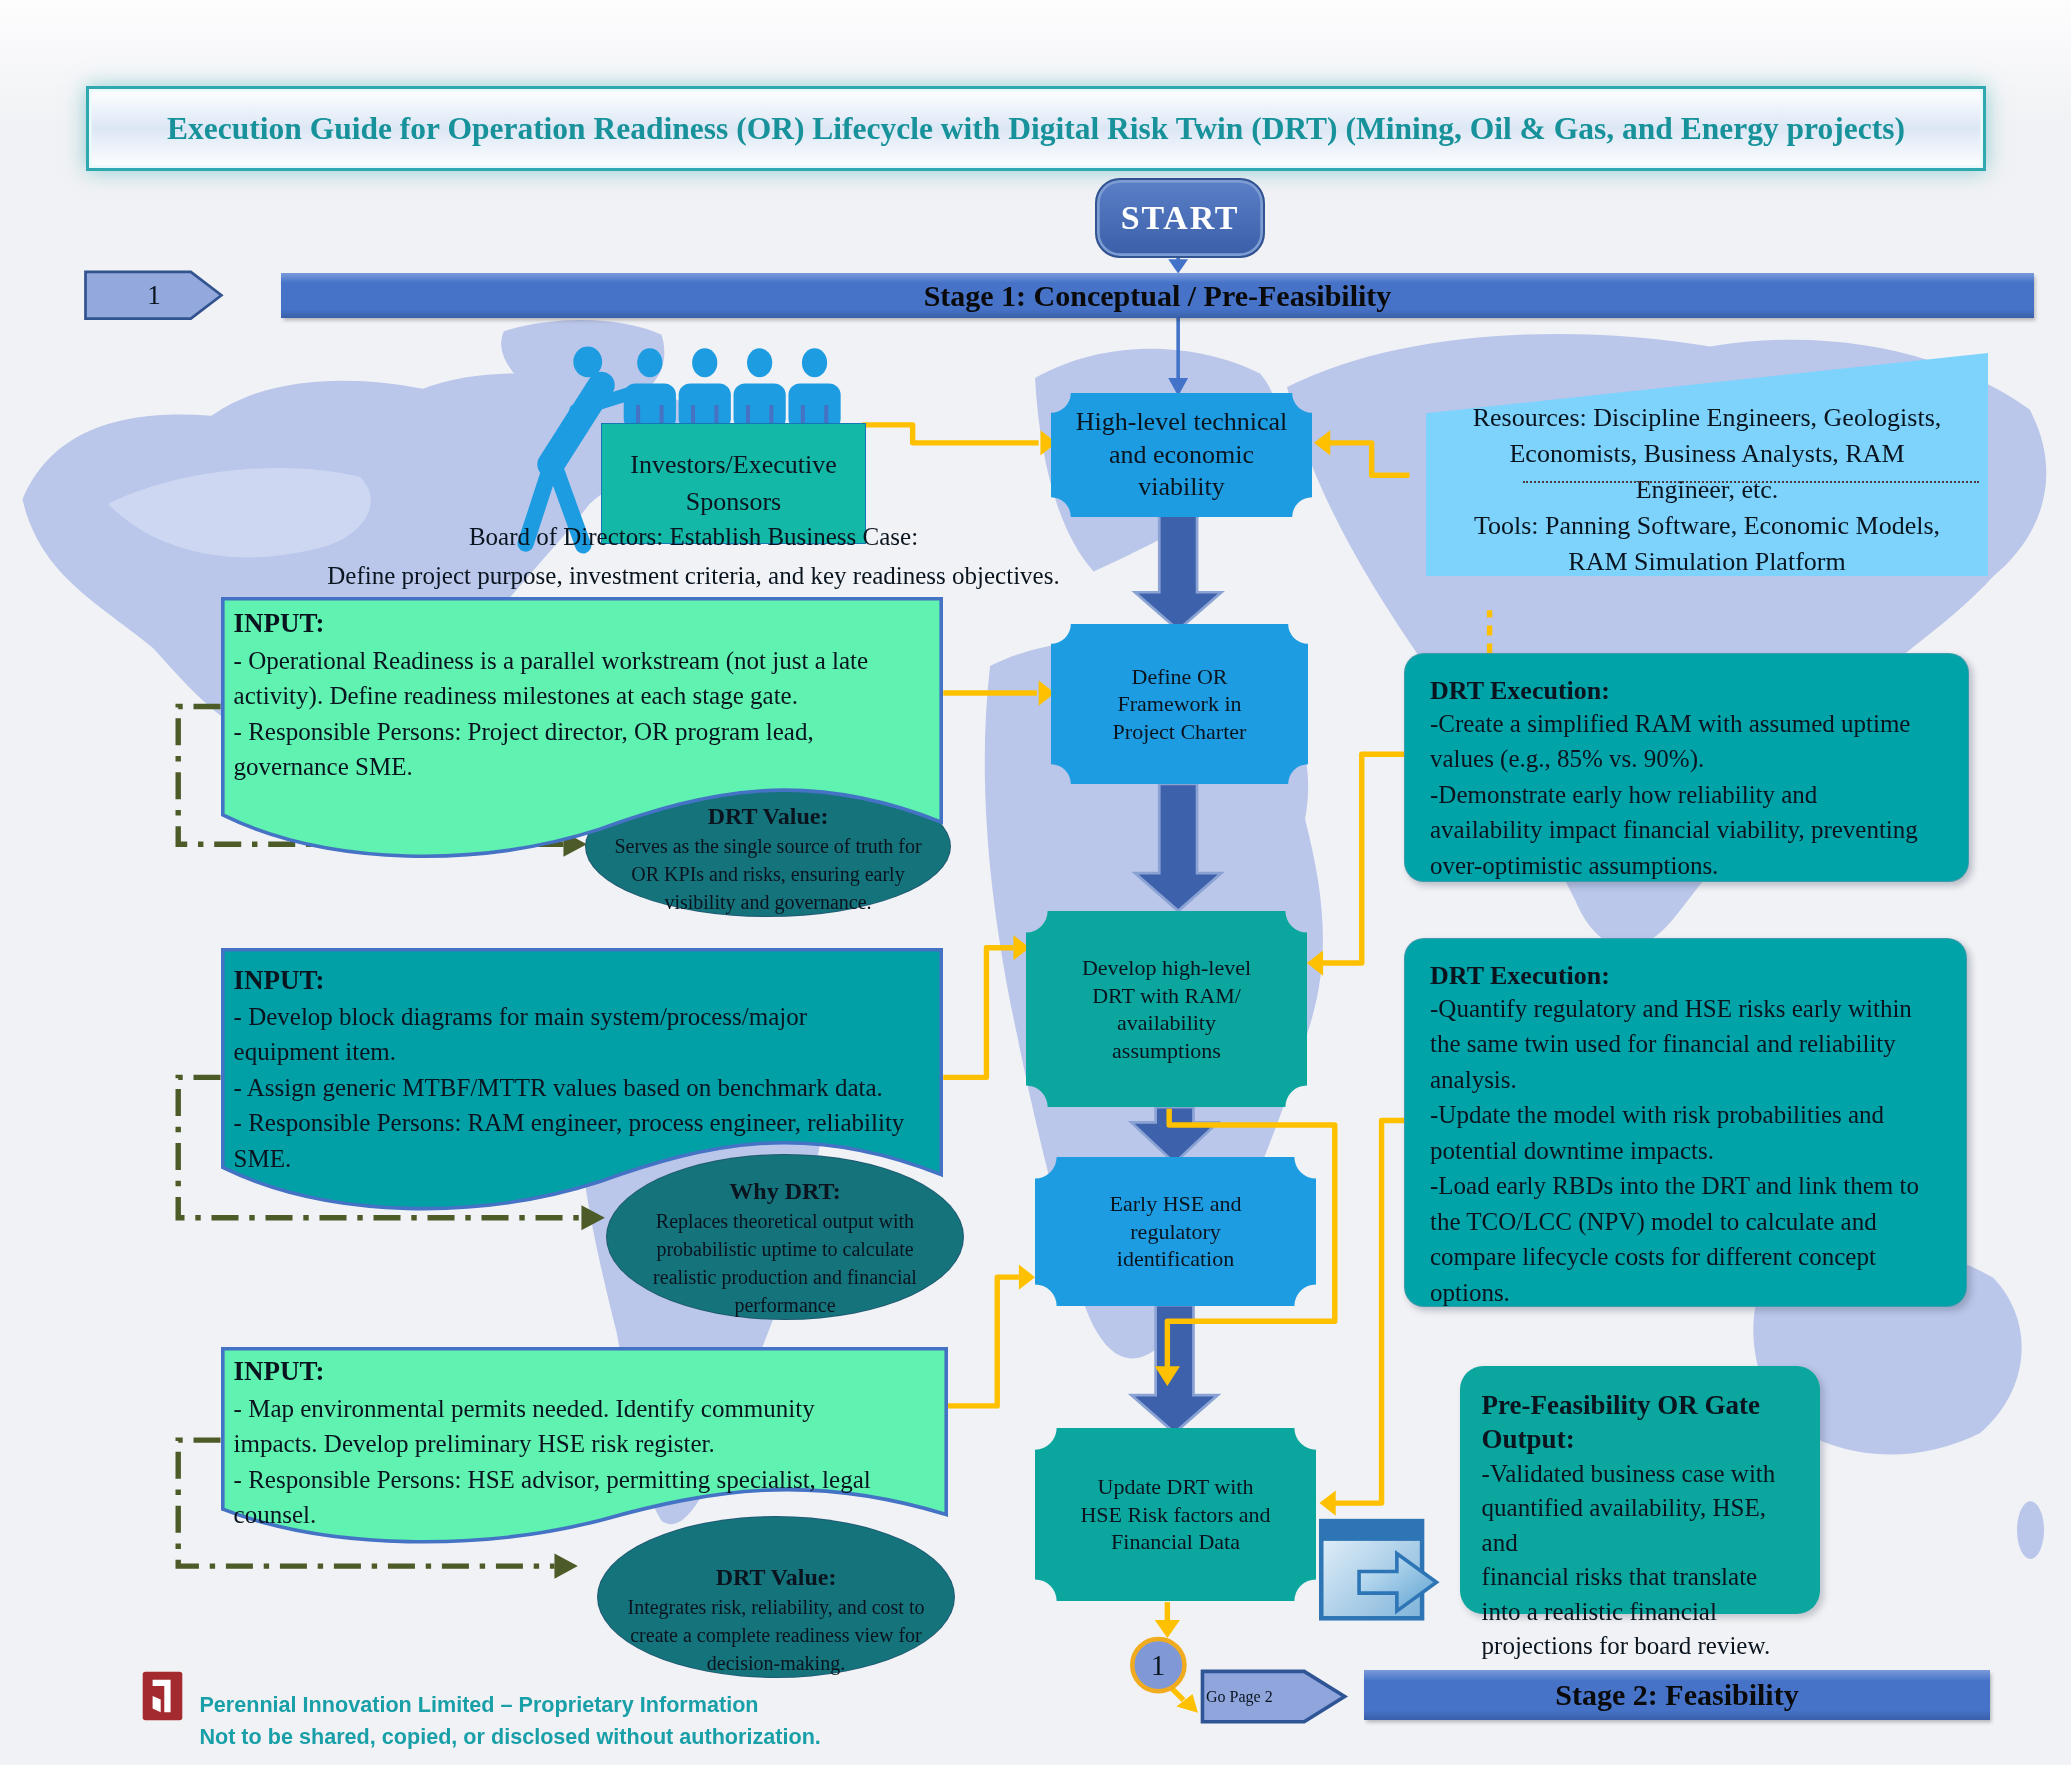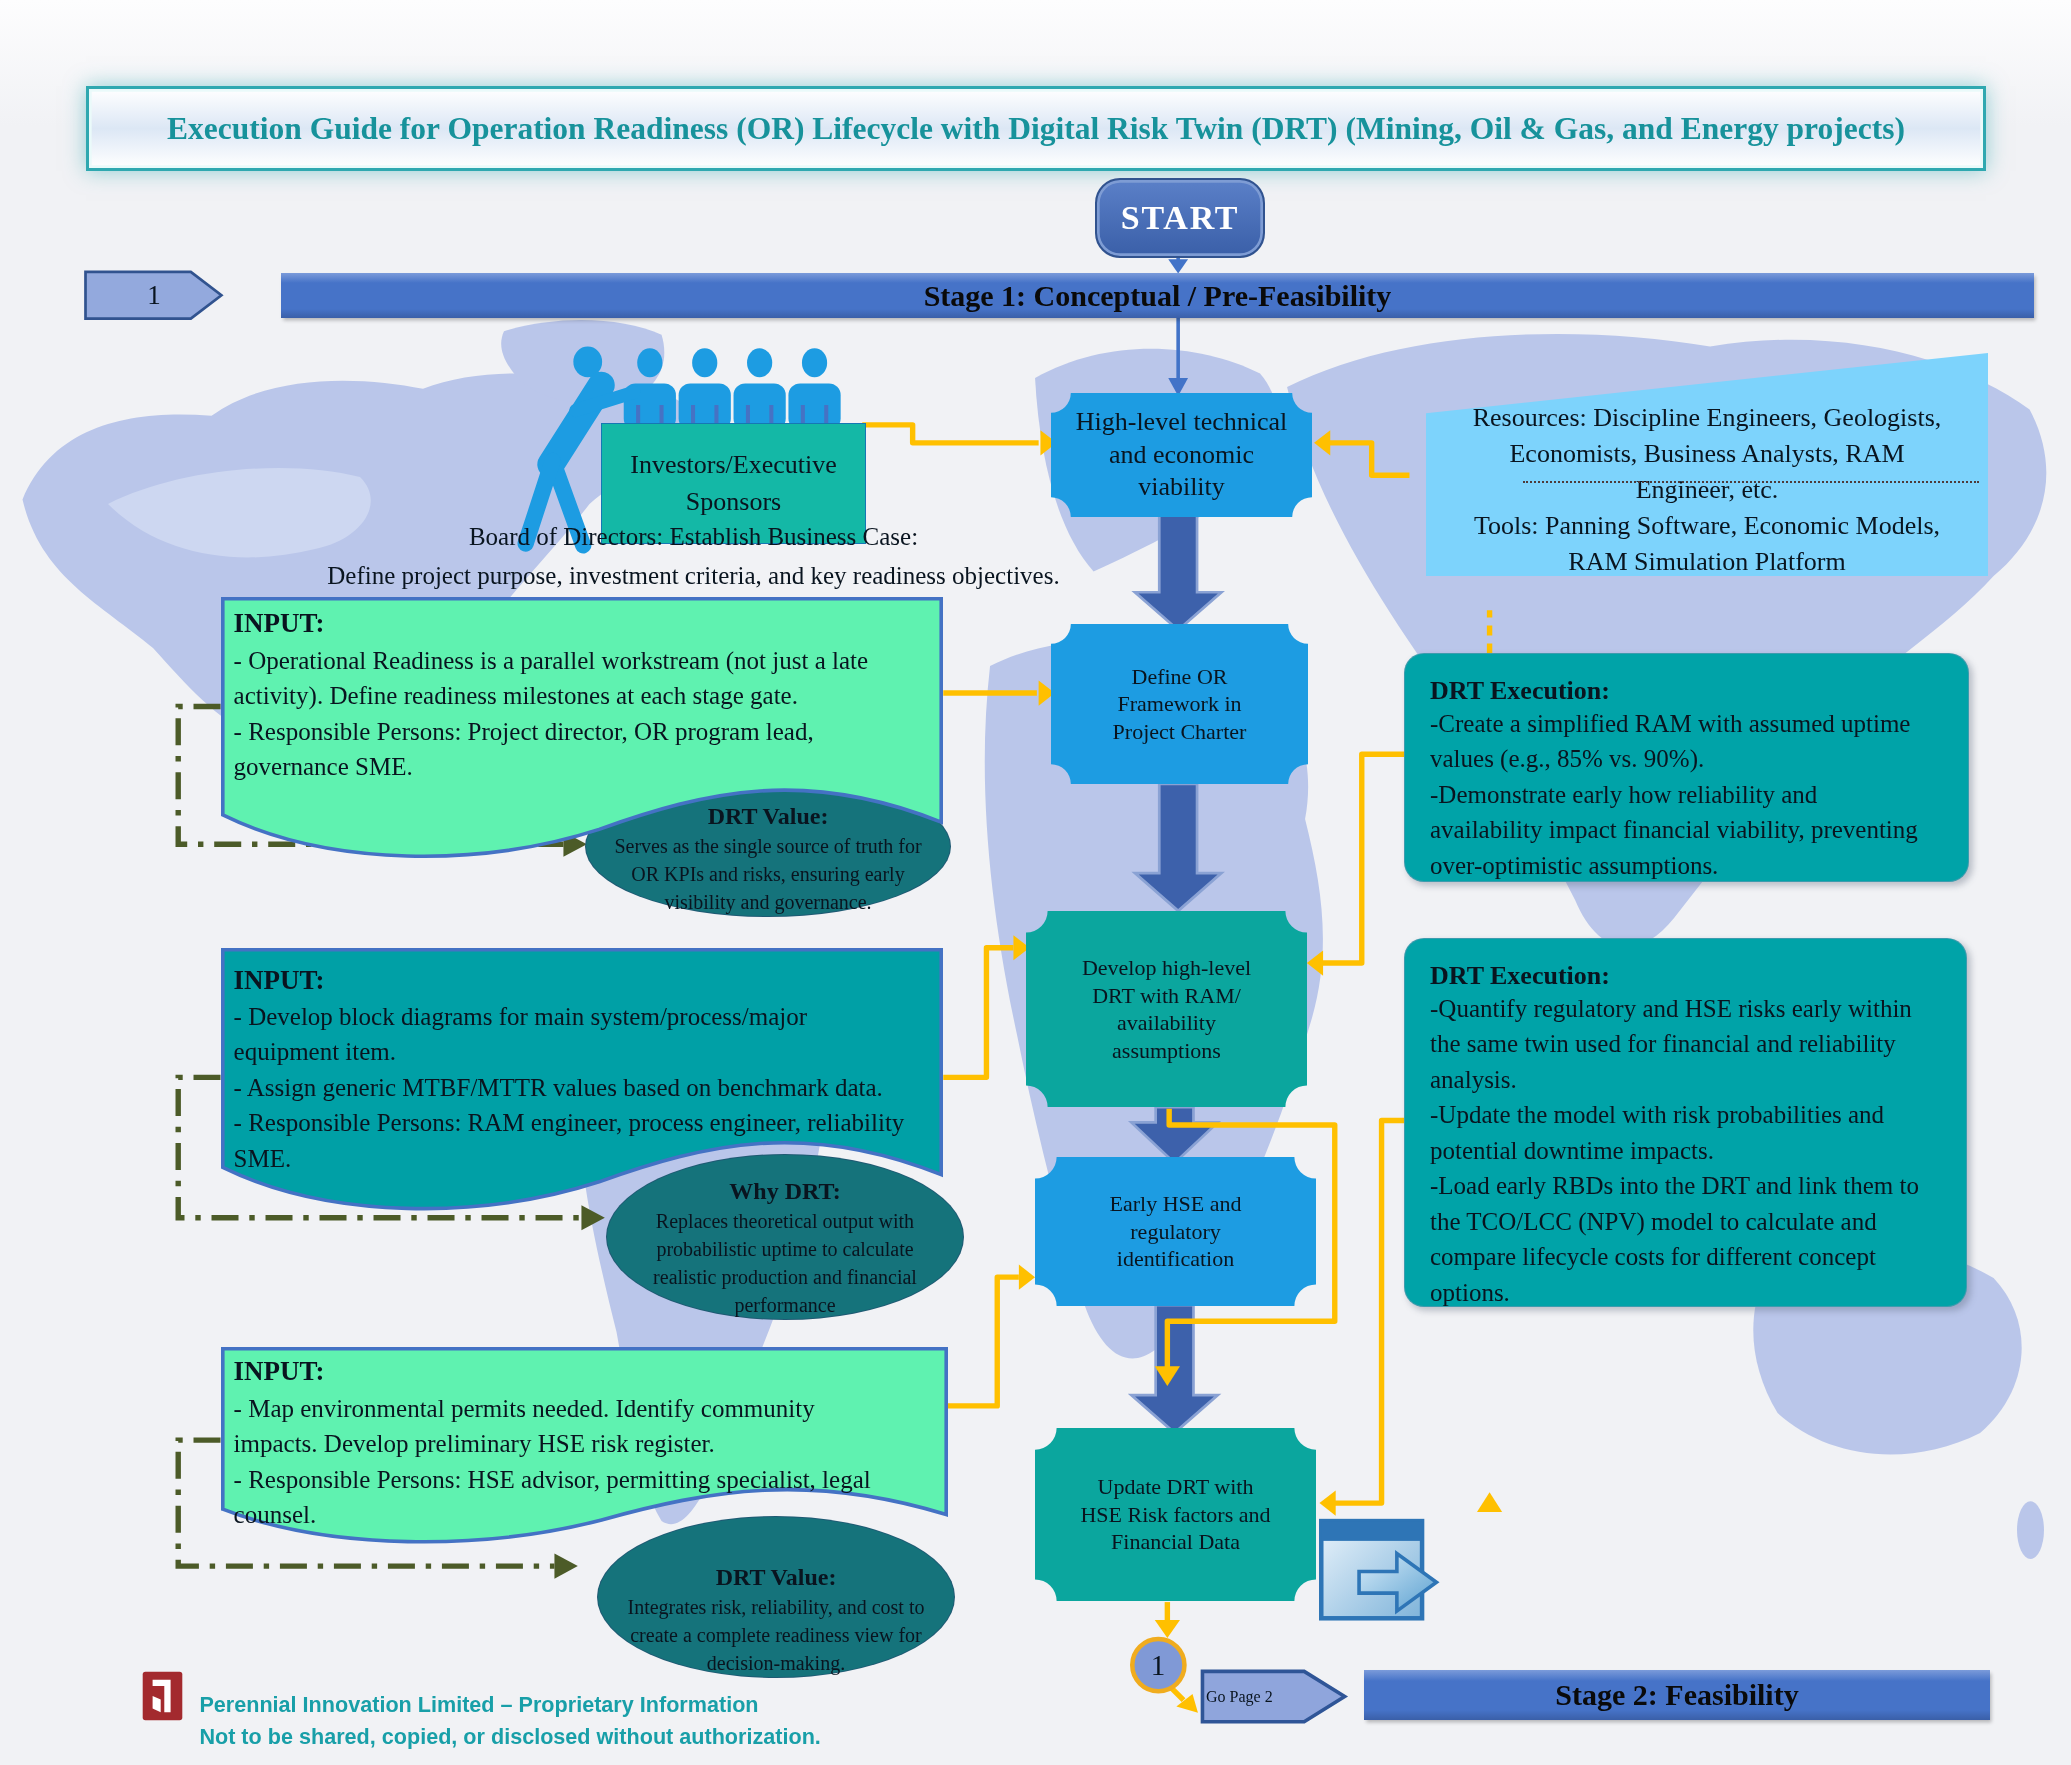--- a/index.html
+++ b/index.html
@@ -351,20 +351,29 @@
 
   <div class="abs" style="left:1035px;top:1428px;width:281px;height:173px">
     <svg class="shape" viewBox="0 0 312 192" preserveAspectRatio="none">
       <path d="M24,0 H288 A24 24 0 0 0 312,24 V168 A24 24 0 0 0 288,192 H24 A24 24 0 0 0 0,168 V24 A24 24 0 0 0 24,0 Z" fill="#0BA69E"></path>
     </svg>
     <div class="node-label pre">Update DRT with
 HSE Risk factors and
 Financial Data</div>
   </div>
 
+  <div class="abs gate-box">
+    <div class="gate-title pre">Pre-Feasibility OR Gate
+Output:</div>
+    <div class="gate-body pre">-Validated business case with
+quantified availability, HSE, and
+financial risks that translate
+into a realistic financial
+projections for board review.</div>
+  </div>
 
   <div class="abs center-flex" style="left:1132px;top:1639px;width:52px;height:52px;font-size:29px">
     <span>1</span>
   </div>
   <div class="abs small-label" style="left:1206px;top:1673px;width:113px;height:47px">
     <span>Go Page 2</span>
   </div>
   <div class="abs stage-banner" style="left:1364px;top:1670px;width:626px;height:50px">
     <span>Stage 2: Feasibility</span>
   </div>

